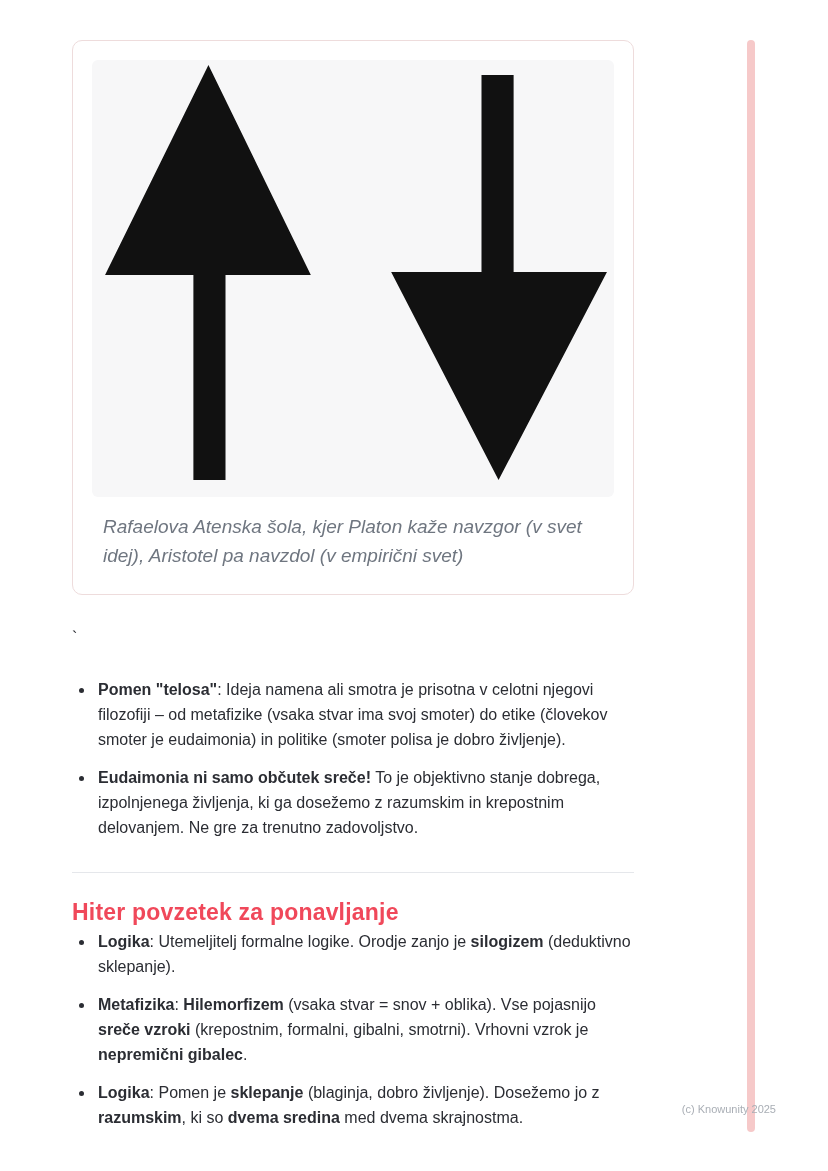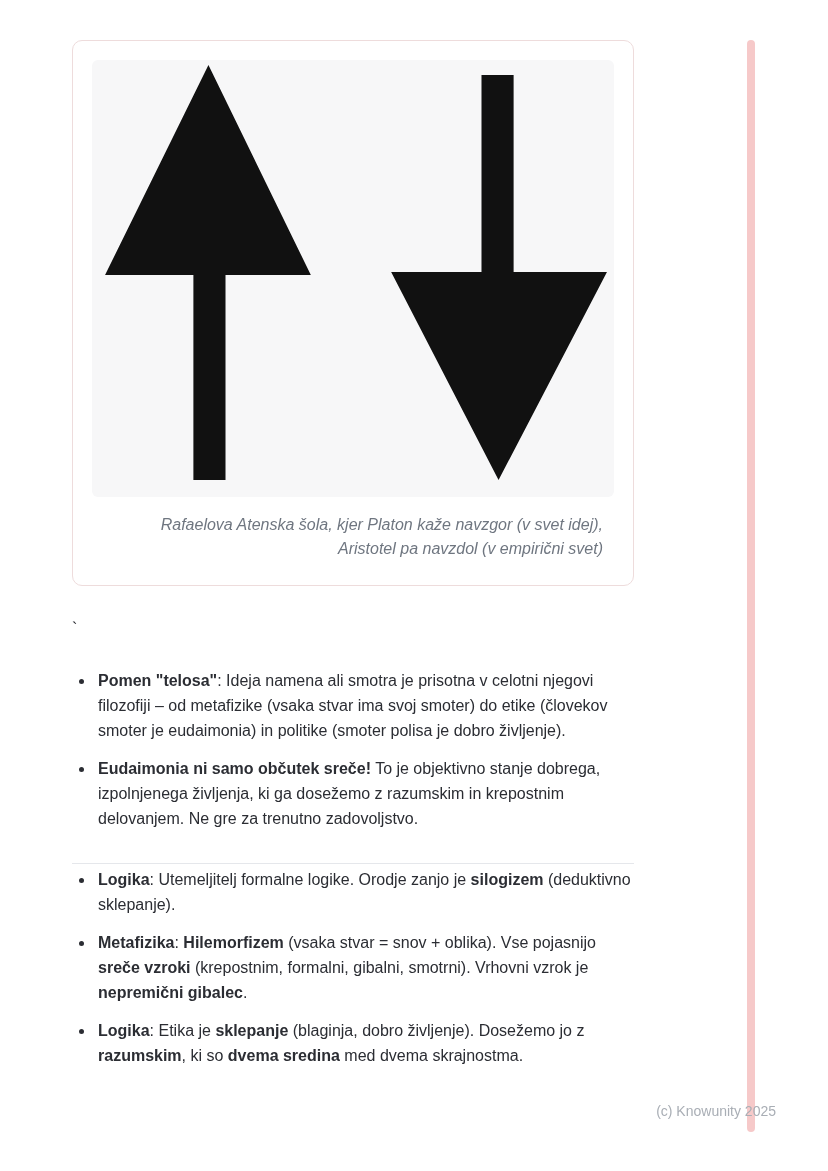--- a/index.html
+++ b/index.html
@@ -21,23 +21,23 @@
   .figure-img {
     height: 437px;
     background: #f7f7f8;
     border-radius: 6px;
     overflow: hidden;
   }
   .figure-img svg { width: 100%; height: 100%; display: block; }
   .figure-caption {
     margin: 16px auto 0;
     max-width: 500px;
-    text-align: right;
+    text-align: left;
     font-style: italic;
-    font-size: 16px;
+    font-size: 19px;
     line-height: 1.5;
     color: #6f7680;
   }
 
   .stray { margin-top: 34px; font-size: 16px; color: #2b2d33; }
 
   ul.bullets { list-style: disc; padding-left: 23px; margin-top: 30px; }
   ul.bullets li {
     font-size: 16px;
     line-height: 25px;
@@ -64,21 +64,21 @@
     width: 8px;
     height: 1092px;
     background: var(--scrollbar, #f6c9c9);
     border-radius: 4px;
     z-index: 1;
   }
   .copyright {
     position: absolute;
     top: 1103px;
     right: 52px;
-    font-size: 14px;
+    font-size: 11px;
     color: #a9aeb5;
     z-index: 2;
   }
 </style>
 </head>
 <body>
 
 <div class="scrollbar"></div>
 
 <div class="content">
@@ -95,22 +95,23 @@
 
   <div class="stray">`</div>
 
   <ul class="bullets">
     <li><span class="b">Pomen "telosa"</span><span>: Ideja namena ali smotra je prisotna v celotni njegovi filozofiji – od metafizike (vsaka stvar ima svoj smoter) do etike (človekov smoter je eudaimonia) in politike (smoter polisa je dobro življenje).</span></li>
     <li><span class="b">Eudaimonia ni samo občutek sreče!</span><span> To je objektivno stanje dobrega, izpolnjenega življenja, ki ga dosežemo z razumskim in krepostnim delovanjem. Ne gre za trenutno zadovoljstvo.</span></li>
   </ul>
 
   <hr class="divider">
 
+  <h2 class="summary-heading">Hiter povzetek za ponavljanje</h2>
 
   <ul class="bullets summary">
     <li><span class="b">Logika</span><span>: Utemeljitelj formalne logike. Orodje zanjo je </span><span class="b">silogizem</span><span> (deduktivno sklepanje).</span></li>
     <li><span class="b">Metafizika</span><span>: </span><span class="b">Hilemorfizem</span><span> (vsaka stvar = snov + oblika). Vse pojasnijo </span><span class="b">sreče vzroki</span><span> (krepostnim, formalni, gibalni, smotrni). Vrhovni vzrok je </span><span class="b">nepremični gibalec</span><span>.</span></li>
-    <li><span class="b">Logika</span><span>: Etika je </span><span class="b">sklepanje</span><span> (blaginja, dobro življenje). Dosežemo jo z </span><span class="b">razumskim</span><span>, ki so </span><span class="b">dvema sredina</span><span> med dvema skrajnostma.</span></li>
+    <li><span class="b">Logika</span><span>: Pomen je </span><span class="b">sklepanje</span><span> (blaginja, dobro življenje). Dosežemo jo z </span><span class="b">razumskim</span><span>, ki so </span><span class="b">dvema sredina</span><span> med dvema skrajnostma.</span></li>
   </ul>
 
 </div>
 
 <div class="copyright">(c) Knowunity 2025</div>
 
 </body></html>

